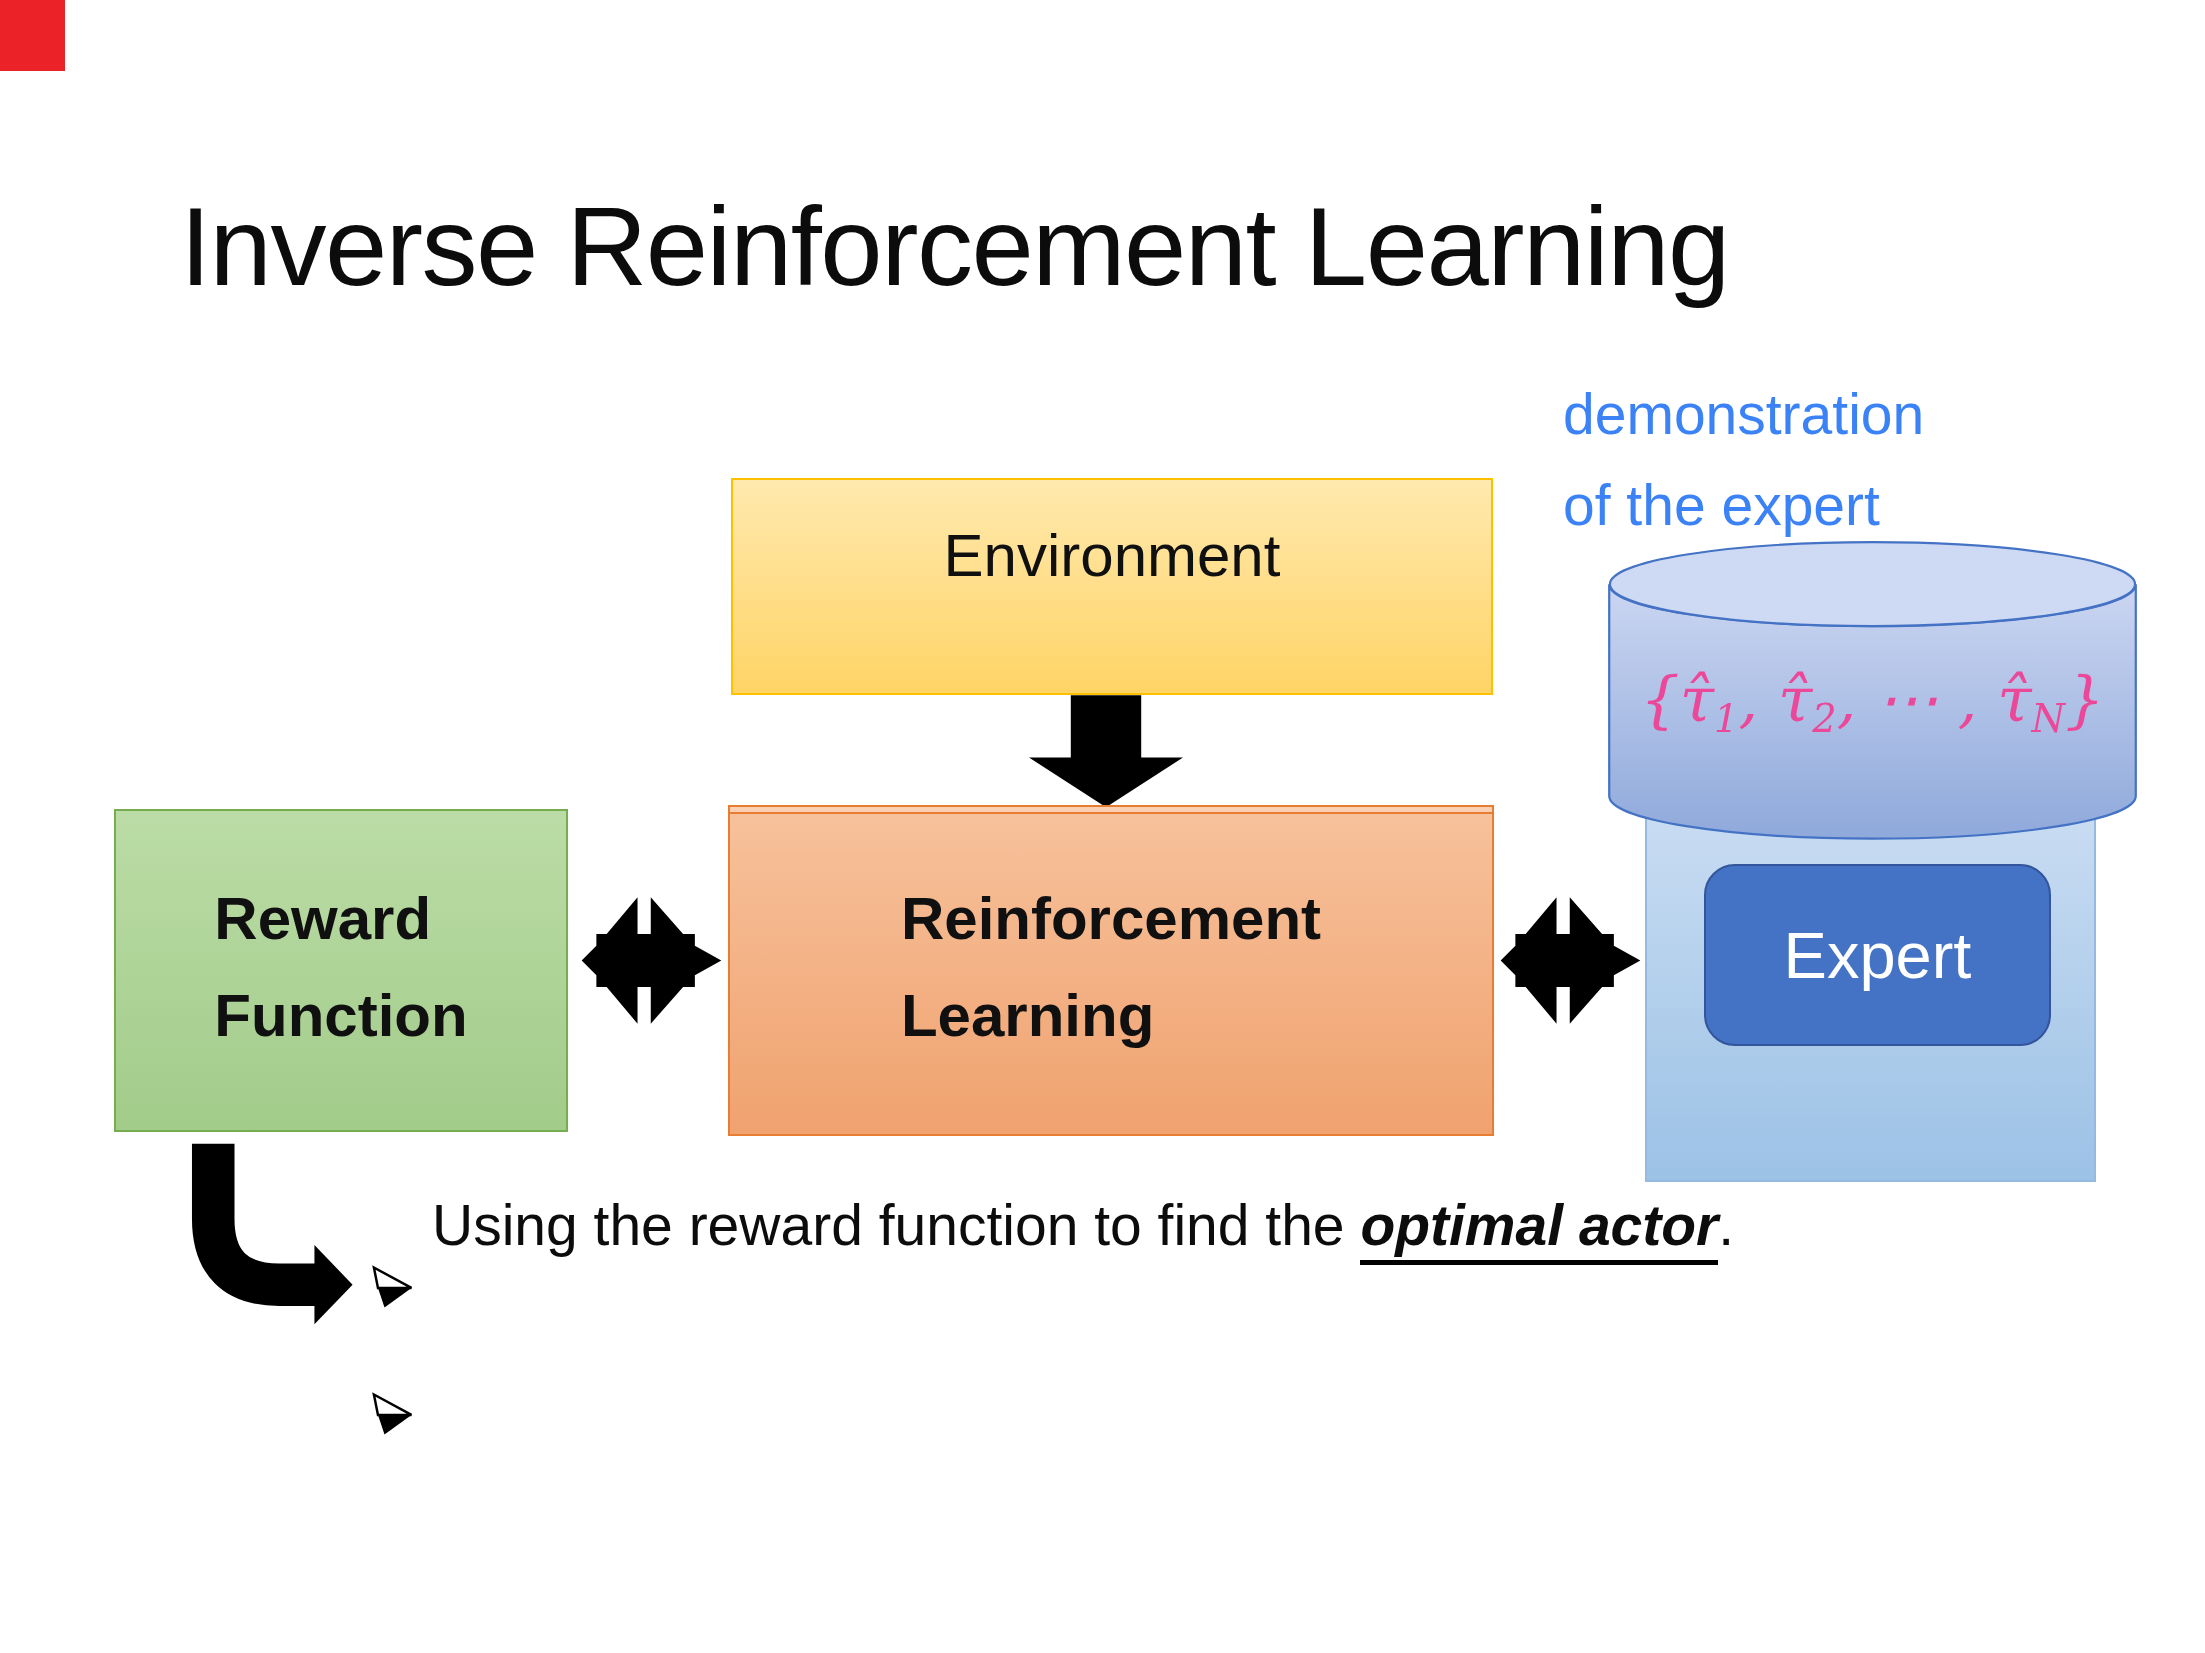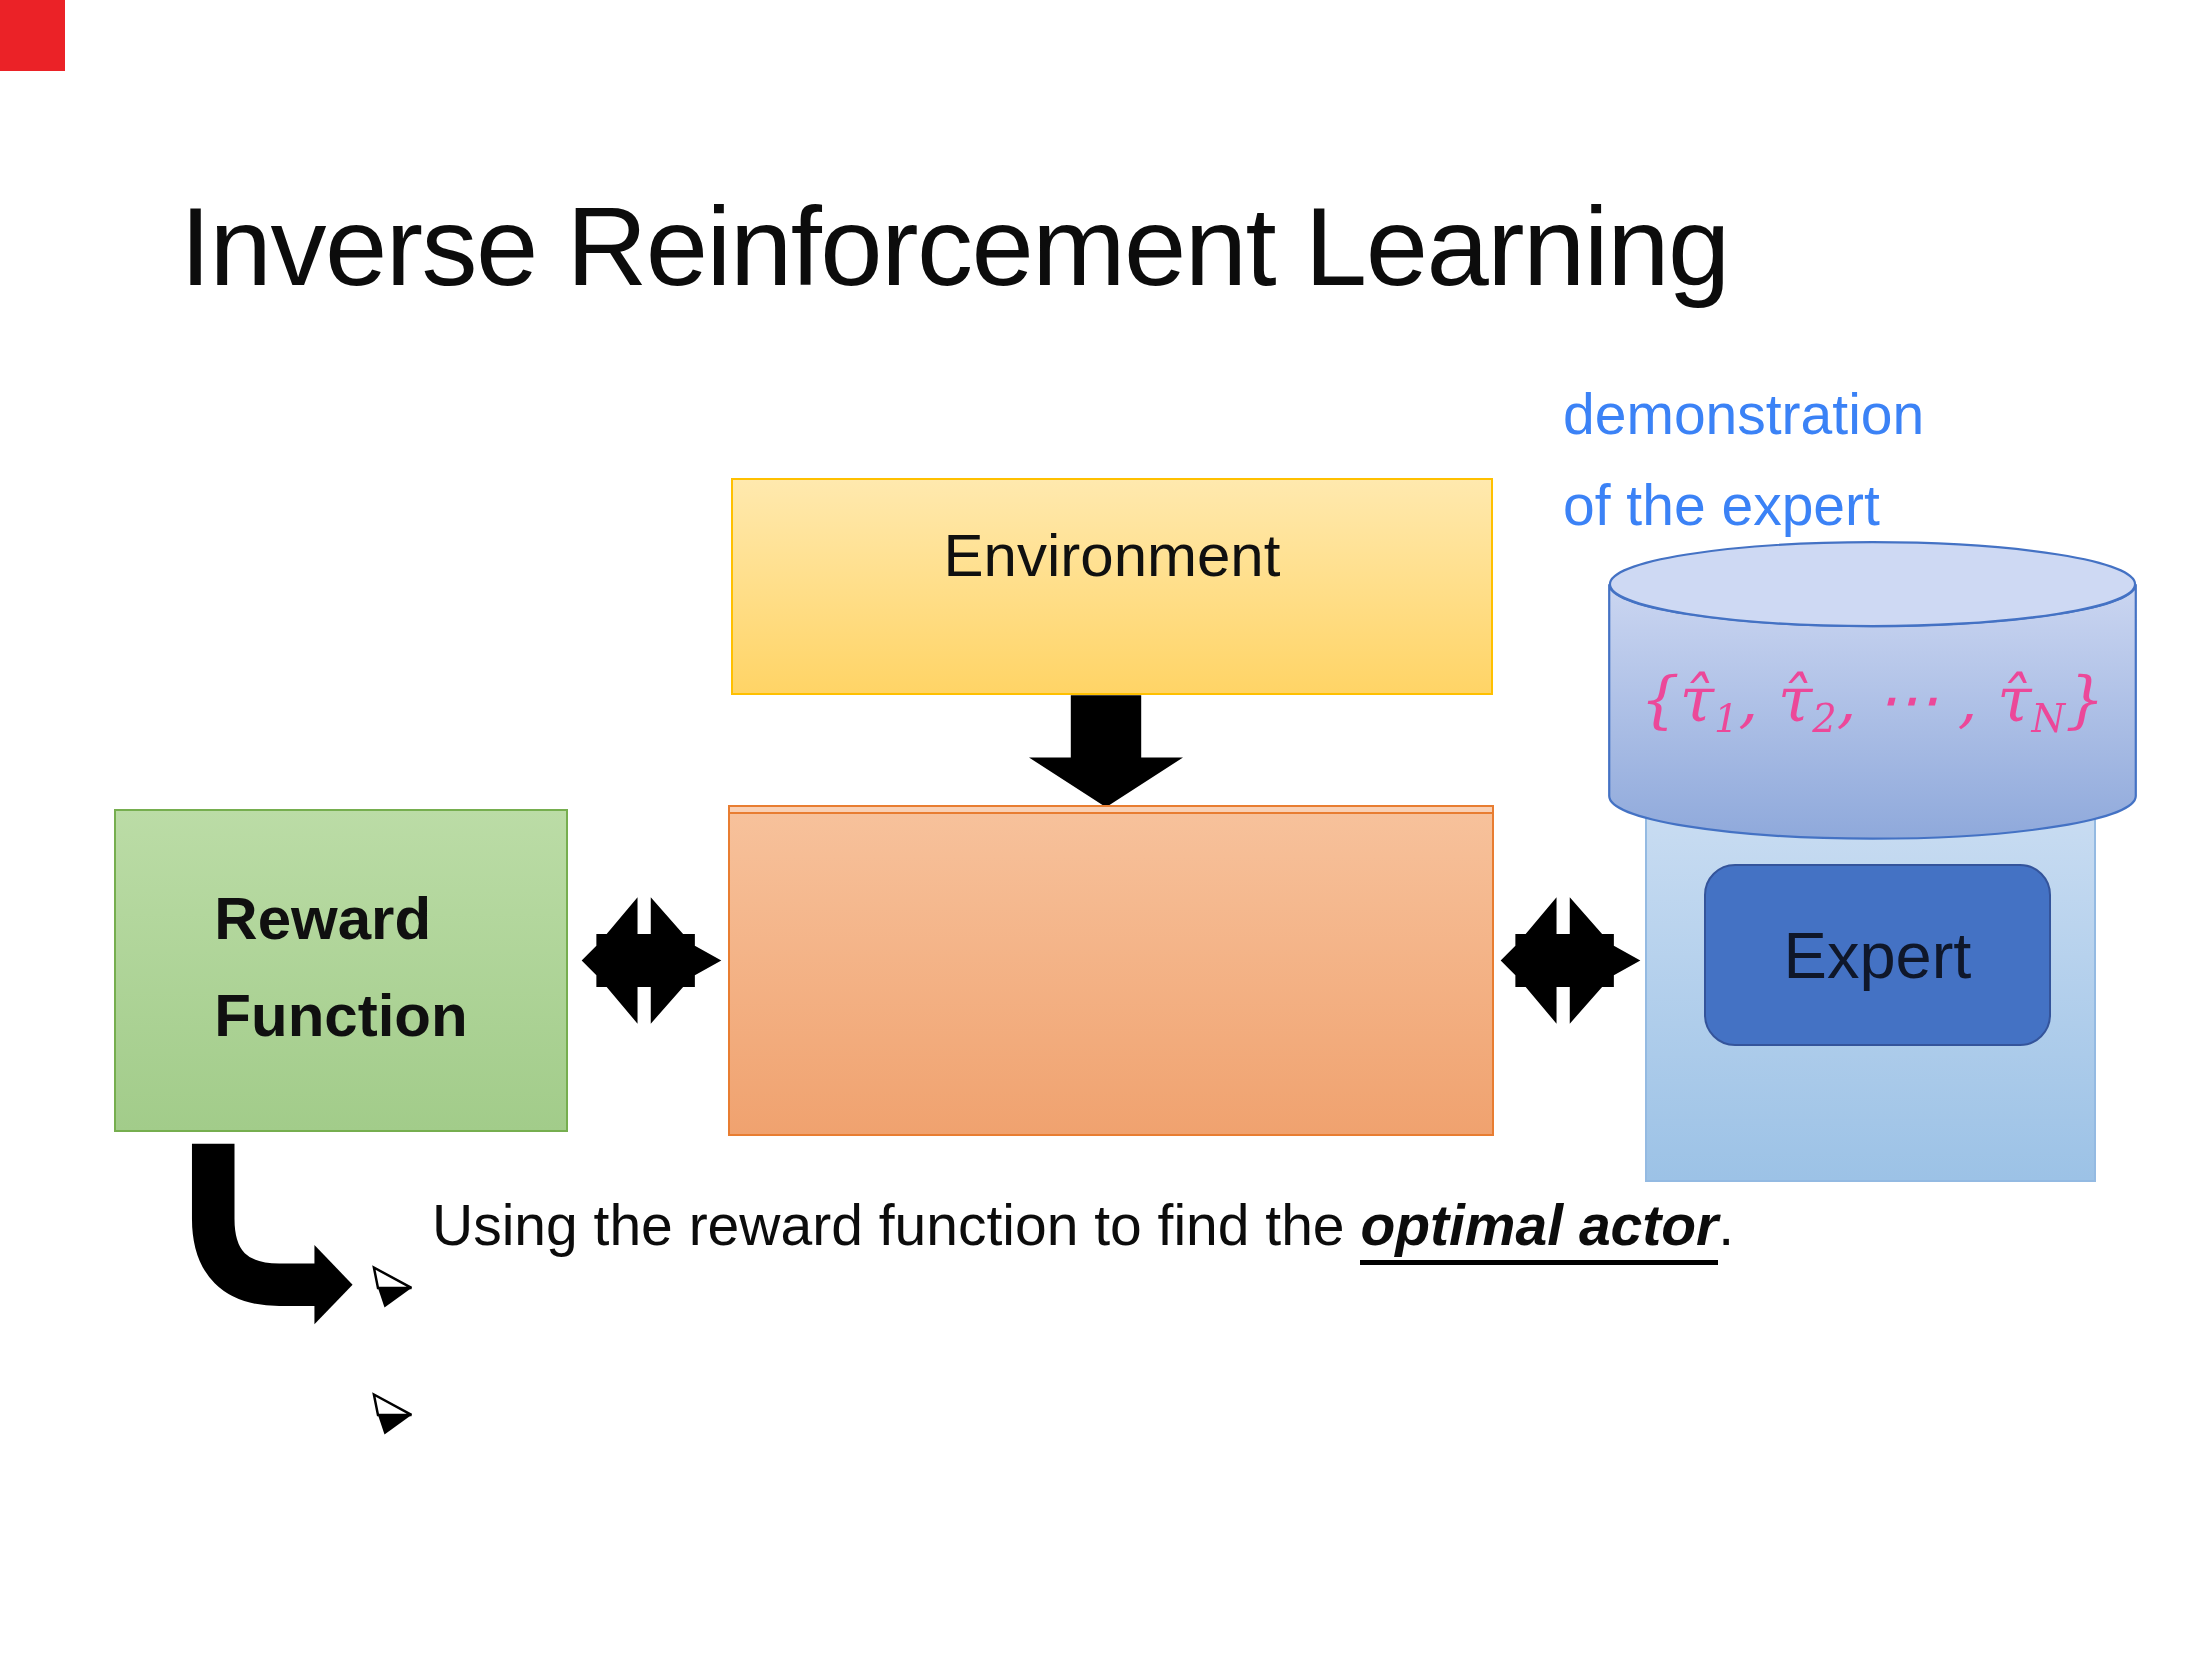--- a/index.html
+++ b/index.html
@@ -60,21 +60,21 @@
     left:1607px; top:662px; width:531px; text-align:center; z-index:3;
     font-family:"DejaVu Serif", serif; font-style:italic;
     font-size:62px; line-height:76px; color:#ec4899;
   }
   #cylinder-formula .sub { font-size:0.62em; vertical-align:-0.28em; }
   #expert-box {
     left:1704px; top:864px; width:347px; height:182px; box-sizing:border-box;
     background:#4472C4; border:2.9px solid #34549B; border-radius:31px;
     display:flex; align-items:center; justify-content:center; z-index:4;
   }
-  #expert-box .lbl { color:#0f172a; font-size:65px; }
+  #expert-box .lbl { color:#ffffff; font-size:65px; }
 
   
   .bullet-text { font-size:57px; color:#0c0c0c; }
   #bullet-1-text { left:432px; top:1188px; width:1735px; line-height:74px; white-space:nowrap; }
   #bullet-2-text { left:432px; top:1376px; width:1411px; line-height:82px; }
   .em-underline {
     font-weight:bold; font-style:italic;
     border-bottom:5.1px solid #000; padding-bottom:2.9px;
   }
   svg { display:block; }
@@ -103,20 +103,24 @@
 
   <div class="abs shape-box" id="reward-box">
     <div class="two-line">
       <div>Reward</div>
       <div>Function</div>
     </div>
   </div>
 
   <div class="abs shape-box" id="rl-box">
     <div id="rl-top-strip"></div>
+    <div class="two-line">
+      <div>Reinforcement</div>
+      <div>Learning</div>
+    </div>
   </div>
 
   <svg class="abs" style="left:580px; top:887px;" width="143" height="147" viewBox="0 0 194 200">
     <polygon fill="#000000" points="2,100 22,80 22,64 36,64 78,14 78,64 96,64 96,14 140,64 156,64 156,80 192,100 156,120 156,136 140,136 96,186 96,136 78,136 78,186 36,136 22,136 22,120"></polygon>
   </svg>
 
   <svg class="abs" style="left:1499px; top:887px;" width="143" height="147" viewBox="0 0 194 200">
     <polygon fill="#000000" points="2,100 22,80 22,64 36,64 78,14 78,64 96,64 96,14 140,64 156,64 156,80 192,100 156,120 156,136 140,136 96,186 96,136 78,136 78,186 36,136 22,136 22,120"></polygon>
   </svg>
 

